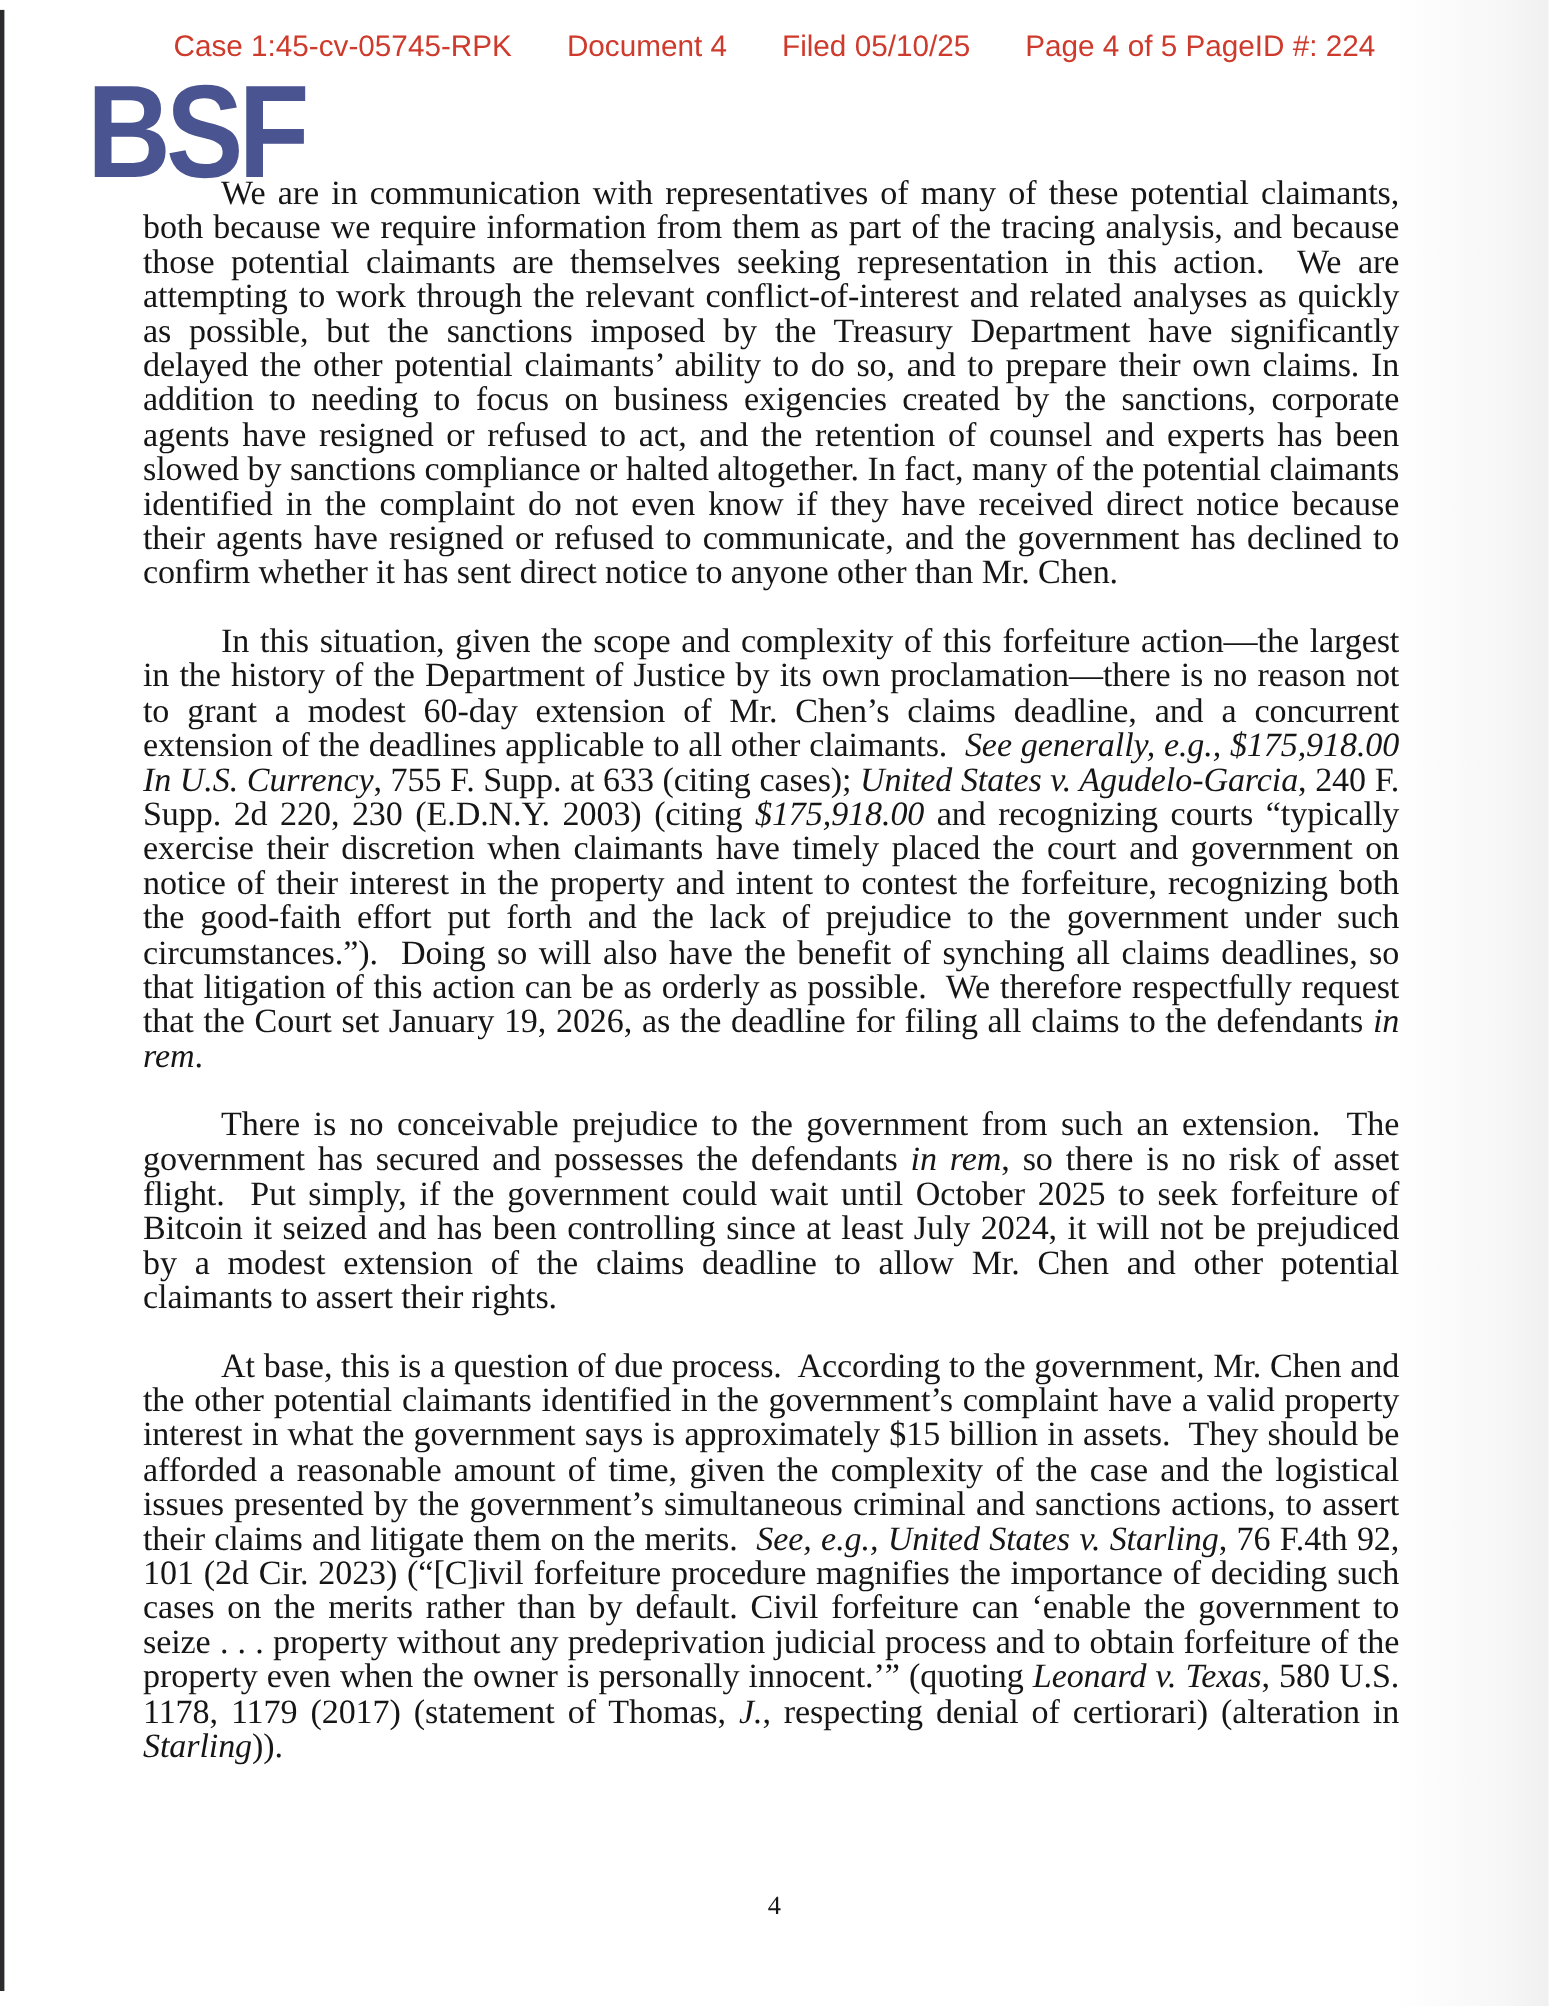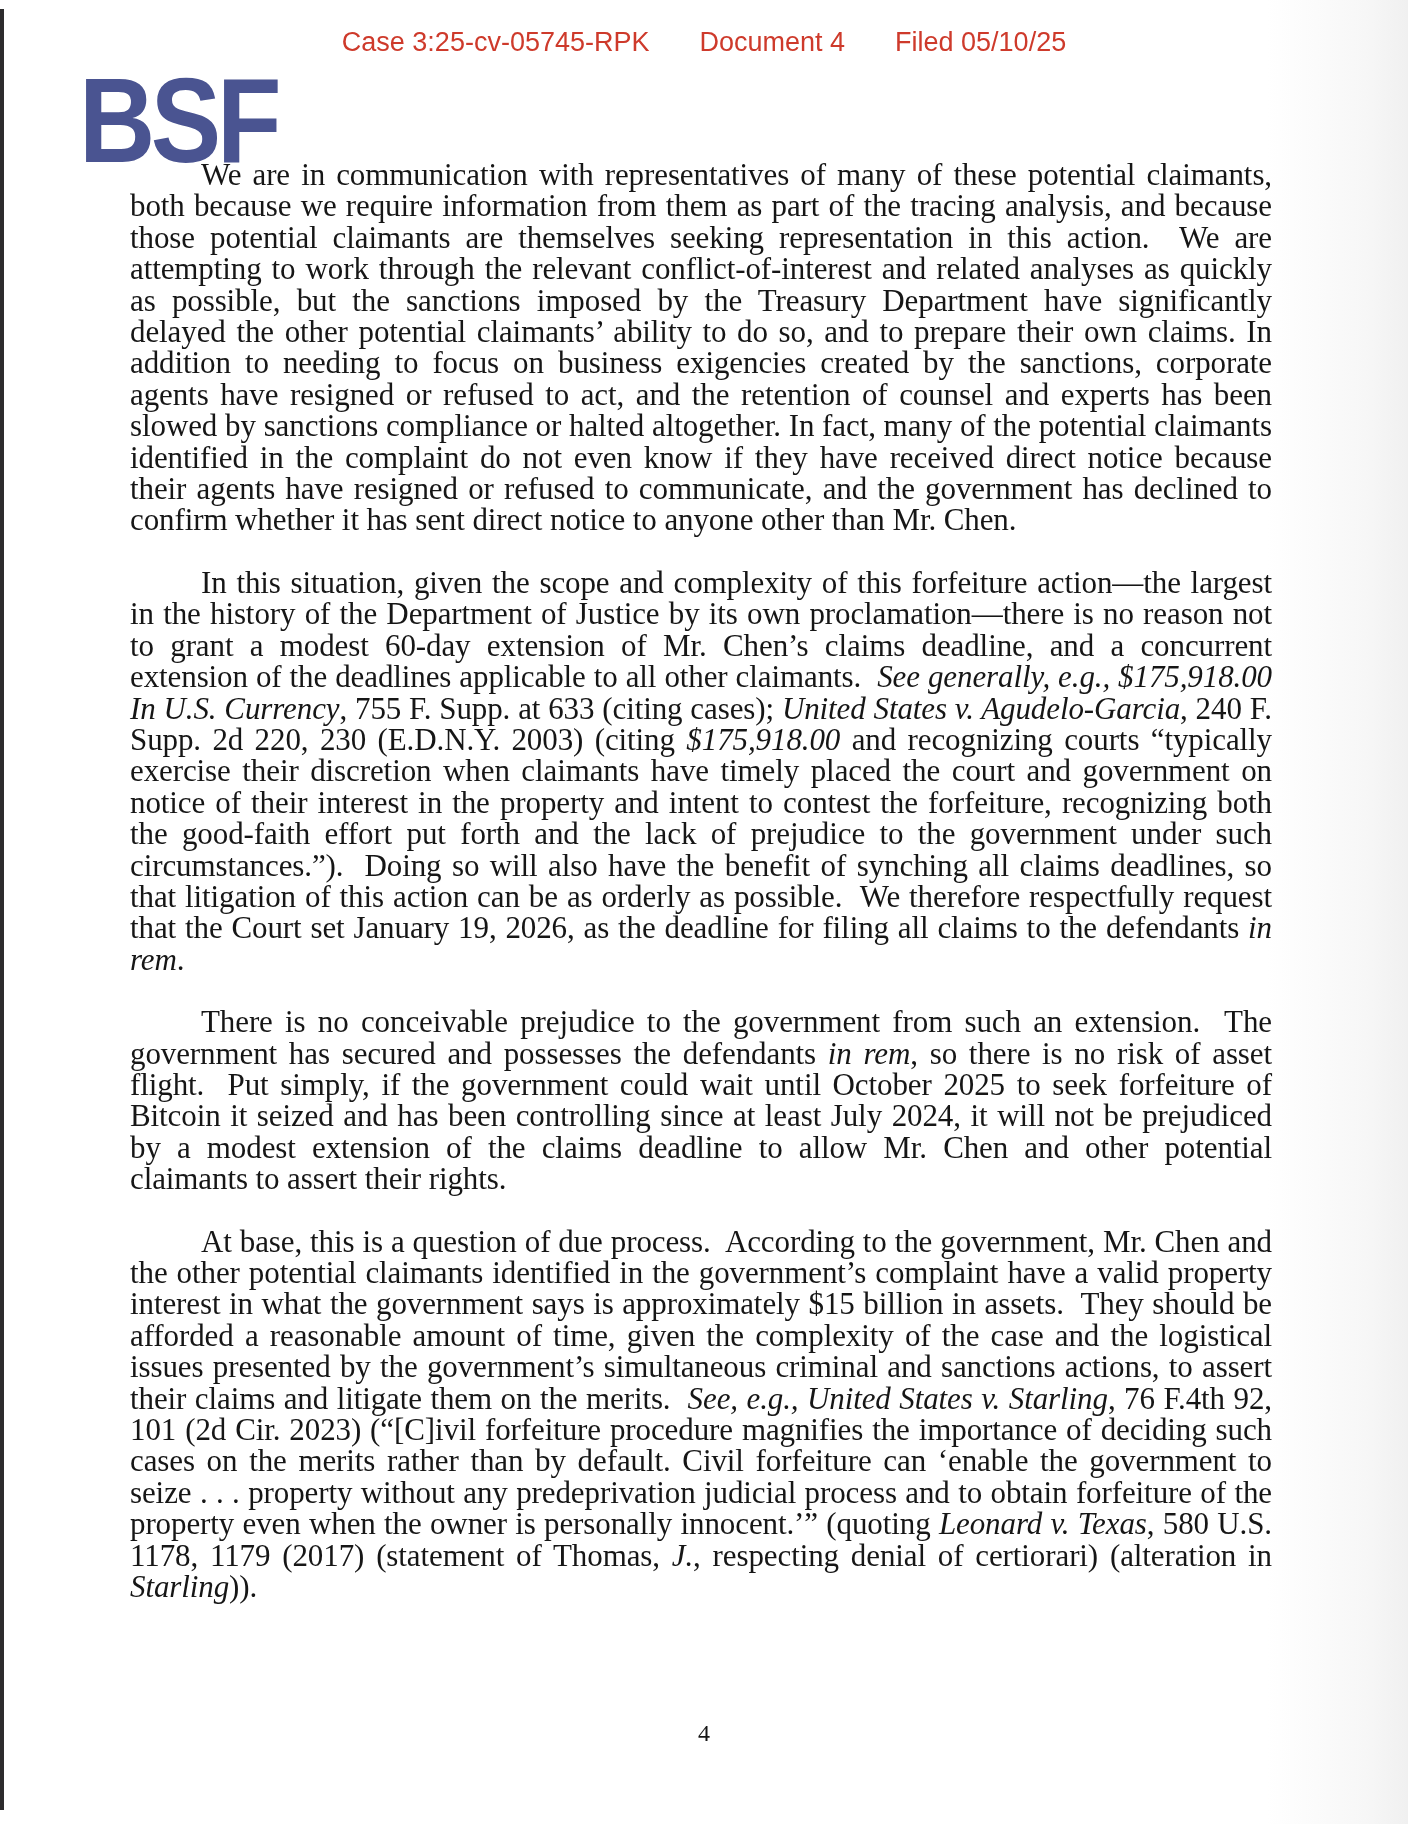--- a/index.html
+++ b/index.html
@@ -42,23 +42,24 @@
   }
 </style>
 </head>
 <body>
 
 <div class="page">
 
   <div class="left-bar"></div>
 
   <div class="stamp">
-    <span>Case 3:25-cv-05745-RPK</span>
+    <span>Case 1:45-cv-05745-RPK</span>
     <span>Document 4</span>
     <span>Filed 05/10/25</span>
+    <span>Page 4 of 5 PageID #: 224</span>
   </div>
 
   <div class="logo">BSF</div>
 
   <div class="content">
     <p><span>We are in communication with representatives of many of these potential claimants, both because we require information from them as part of the tracing analysis, and because those potential claimants are themselves seeking representation in this action.  We are attempting to work through the relevant conflict-of-interest and related analyses as quickly as possible, but the sanctions imposed by the Treasury Department have significantly delayed the other potential claimants’ ability to do so, and to prepare their own claims. In addition to needing to focus on business exigencies created by the sanctions, corporate agents have resigned or refused to act, and the retention of counsel and experts has been slowed by sanctions compliance or halted altogether. In fact, many of the potential claimants identified in the complaint do not even know if they have received direct notice because their agents have resigned or refused to communicate, and the government has declined to confirm whether it has sent direct notice to anyone other than Mr. Chen.</span></p>
     <p><span>In this situation, given the scope and complexity of this forfeiture action—the largest in the history of the Department of Justice by its own proclamation—there is no reason not to grant a modest 60-day extension of Mr. Chen’s claims deadline, and a concurrent extension of the deadlines applicable to all other claimants.  </span><i>See generally, e.g., $175,918.00 In U.S. Currency</i><span>, 755 F. Supp. at 633 (citing cases); </span><i>United States v. Agudelo-Garcia</i><span>, 240 F. Supp. 2d 220, 230 (E.D.N.Y. 2003) (citing </span><i>$175,918.00</i><span> and recognizing courts “typically exercise their discretion when claimants have timely placed the court and government on notice of their interest in the property and intent to contest the forfeiture, recognizing both the good-faith effort put forth and the lack of prejudice to the government under such circumstances.”).  Doing so will also have the benefit of synching all claims deadlines, so that litigation of this action can be as orderly as possible.  We therefore respectfully request that the Court set January 19, 2026, as the deadline for filing all claims to the defendants </span><i>in rem</i><span>.</span></p>
     <p><span>There is no conceivable prejudice to the government from such an extension.  The government has secured and possesses the defendants </span><i>in rem</i><span>, so there is no risk of asset flight.  Put simply, if the government could wait until October 2025 to seek forfeiture of Bitcoin it seized and has been controlling since at least July 2024, it will not be prejudiced by a modest extension of the claims deadline to allow Mr. Chen and other potential claimants to assert their rights.</span></p>
     <p><span>At base, this is a question of due process.  According to the government, Mr. Chen and the other potential claimants identified in the government’s complaint have a valid property interest in what the government says is approximately $15 billion in assets.  They should be afforded a reasonable amount of time, given the complexity of the case and the logistical issues presented by the government’s simultaneous criminal and sanctions actions, to assert their claims and litigate them on the merits.  </span><i>See, e.g., United States v. Starling</i><span>, 76 F.4th 92, 101 (2d Cir. 2023) (“[C]ivil forfeiture procedure magnifies the importance of deciding such cases on the merits rather than by default. Civil forfeiture can ‘enable the government to seize . . . property without any predeprivation judicial process and to obtain forfeiture of the property even when the owner is personally innocent.’” (quoting </span><i>Leonard v. Texas</i><span>, 580 U.S. 1178, 1179 (2017) (statement of Thomas, </span><i>J.</i><span>, respecting denial of certiorari) (alteration in </span><i>Starling</i><span>)).</span></p>
   </div>

